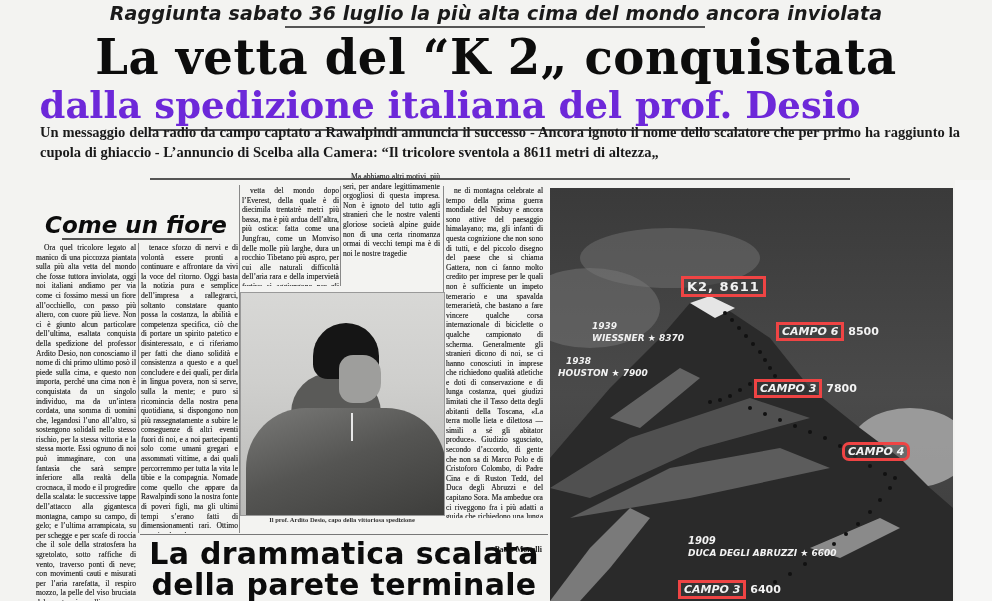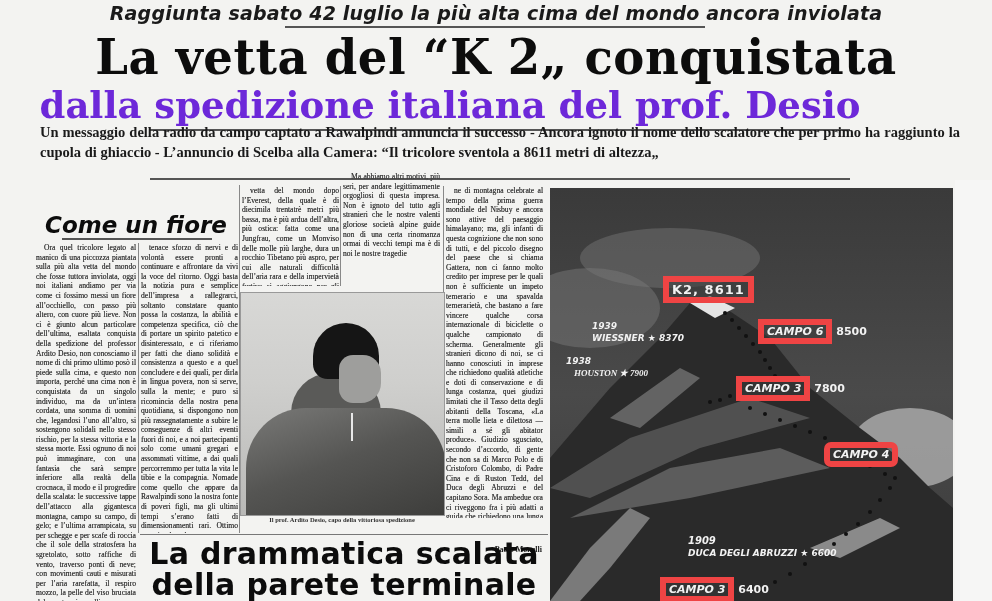--- a/index.html
+++ b/index.html
@@ -108,30 +108,30 @@
   .mountain {
     left: 550px; top: 188px; width: 403px; height: 413px;
     background: #3c3c3c; overflow: hidden;
   }
   .mountain svg { position: absolute; left: 0; top: 0; }
   .lbl {
     position: absolute;
     font-family: "DejaVu Sans", sans-serif; font-weight: bold;
     color: #f2f2f2; font-size: 11px; white-space: nowrap;
   }
-  .lbl.boxed { border: 6px solid #ef4444; padding: 0 3px; background: rgba(60,60,60,0.5); font-style: italic; }
+  .lbl.boxed { border: 3px solid #ef4444; padding: 0 3px; background: rgba(60,60,60,0.5); font-style: italic; margin-left: 18px; }
   .lbl.summit { font-style: normal; font-size: 13px; letter-spacing: 1px; }
   .lbl.small { font-size: 9px; font-style: italic; }
 
   .page-edge-right { left: 955px; top: 180px; width: 37px; height: 421px; background: #f6f6f5; }
 </style>
 </head>
 <body>
 
-<div class="abs kicker">Raggiunta sabato 42 luglio la più alta cima del mondo ancora inviolata</div>
+<div class="abs kicker">Raggiunta sabato 36 luglio la più alta cima del mondo ancora inviolata</div>
 <div class="abs rule" style="left:285px;top:26px;width:420px;height:2px;"></div>
 
 <div class="abs headline1">La vetta del “K 2„ conquistata</div>
 <div class="abs headline2">dalla spedizione italiana del prof. Desio</div>
 <div class="abs rule" style="left:150px;top:129px;width:700px;height:2px;"></div>
 
 <div class="abs subhead">Un messaggio della radio da campo captato a Rawalpindi annuncia il successo - Ancora ignoto il nome dello scalatore che per primo ha raggiunto la cupola di ghiaccio - L’annuncio di Scelba alla Camera: “Il tricolore sventola a 8611 metri di altezza„</div>
 <div class="abs rule" style="left:150px;top:178px;width:700px;height:2px;"></div>
 
 <div class="abs feature-title">
@@ -245,21 +245,21 @@
   <div class="lbl boxed summit" style="left:113px;top:88px;">K2, 8611</div>
 
   <div class="lbl small" style="left:42px;top:133px;">1939</div>
   <div class="lbl small" style="left:42px;top:145px;">
     <span>WIESSNER</span>
     <span>★</span>
     <span>8370</span>
   </div>
 
   <div class="lbl small" style="left:16px;top:168px;">1938</div>
-  <div class="lbl small" style="left:24px;top:180px;font-family:Liberation Serif, serif;">
+  <div class="lbl small" style="left:8px;top:180px;">
     <span>HOUSTON</span>
     <span>★</span>
     <span>7900</span>
   </div>
 
   <div class="lbl" style="left:208px;top:137px;">
     <span class="lbl boxed" style="position:static;">CAMPO 6</span>
     <span>8500</span>
   </div>
 

